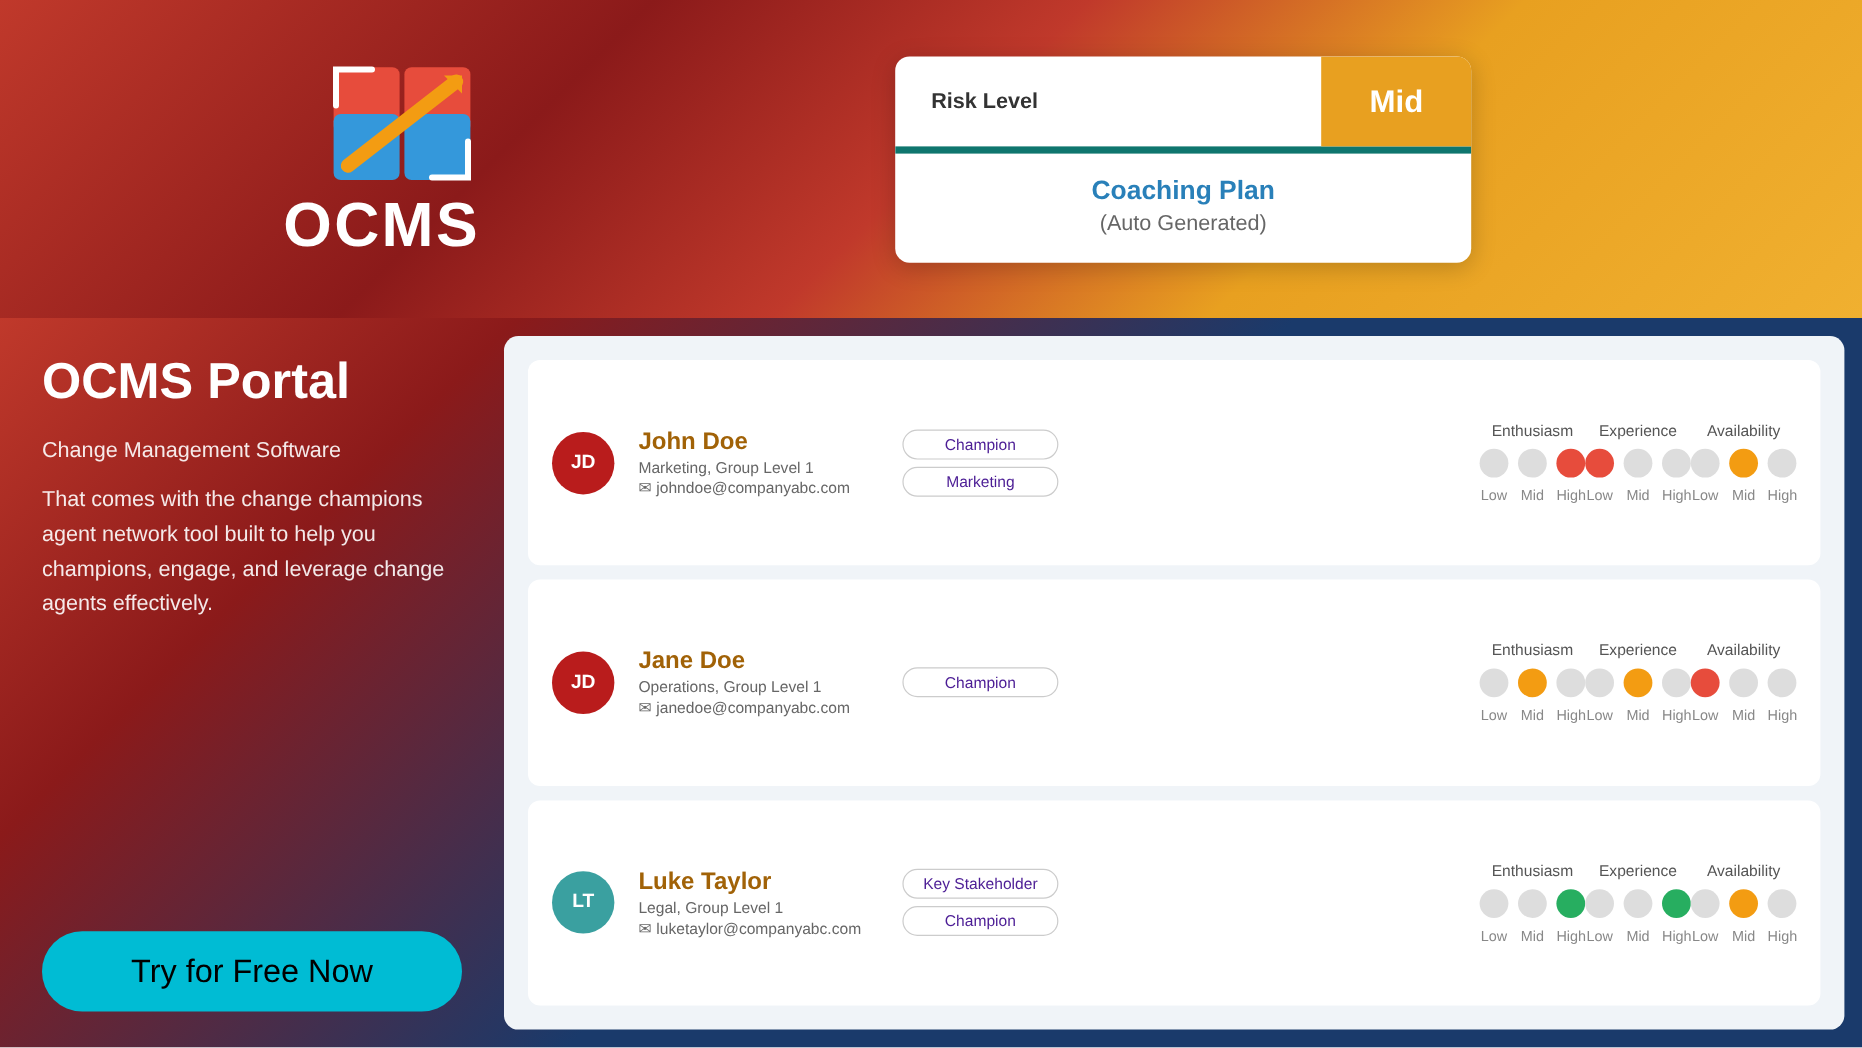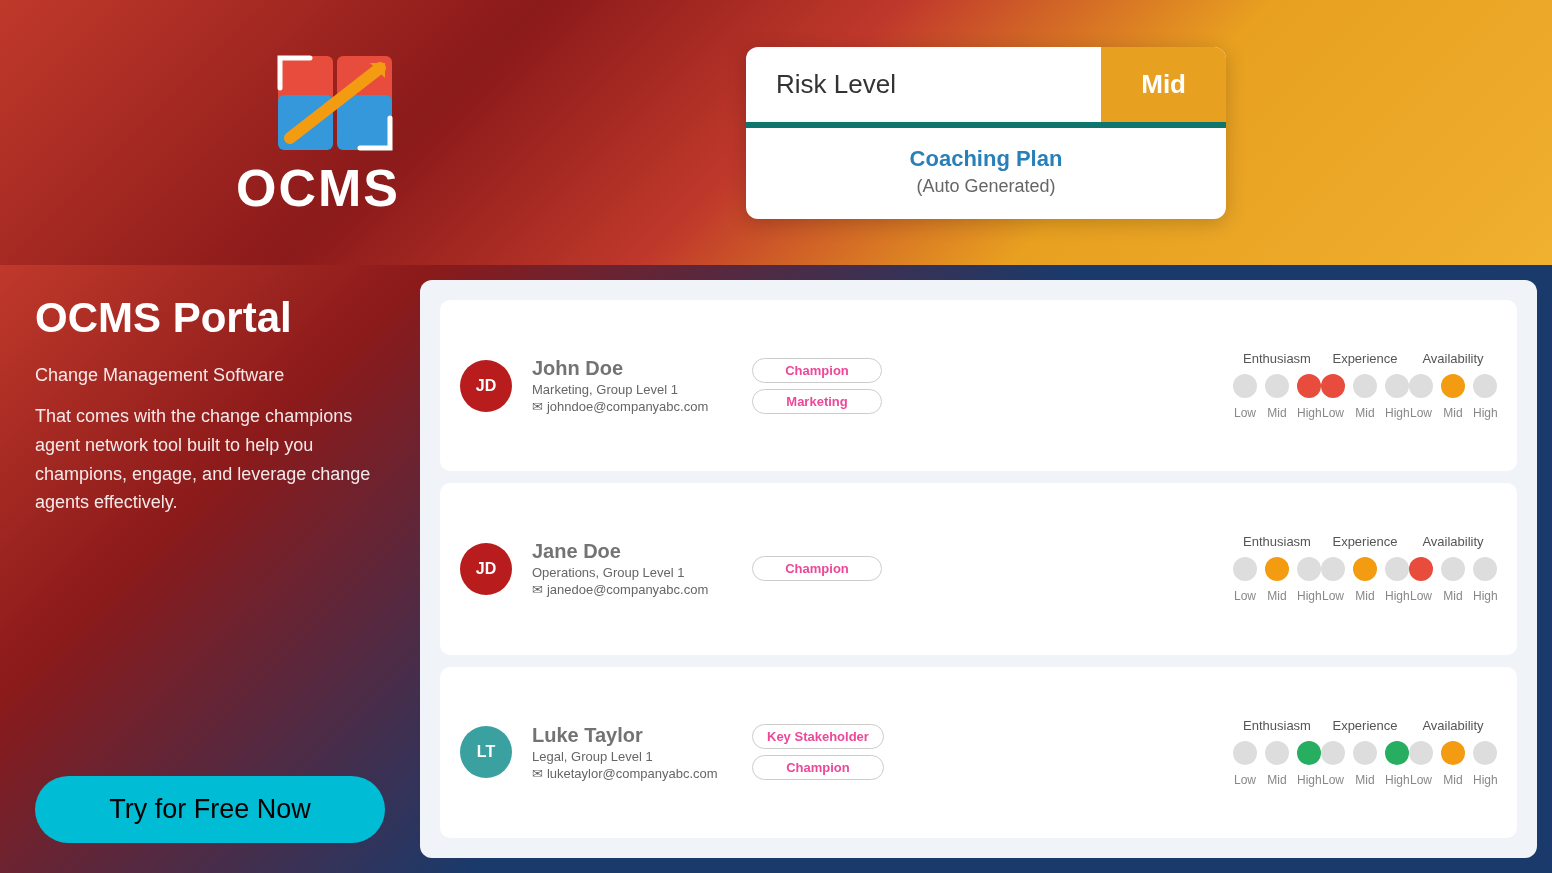--- a/index.html
+++ b/index.html
@@ -51,24 +51,25 @@
     }
 
     .risk-level-row {
       display: flex;
       align-items: stretch;
     }
 
     .risk-label {
       flex: 1;
       padding: 22px 30px;
-      font-size: 26px;
+      font-size: 18px;
       color: #333;
       display: flex;
       align-items: center;
+      font-weight: bold;
     }
 
     .risk-value {
       background: #e8a020;
       color: white;
       font-size: 26px;
       font-weight: bold;
       padding: 22px 40px;
       display: flex;
       align-items: center;
@@ -175,21 +176,21 @@
     .avatar-blue { background: #b91c1c; }
     .avatar-teal { background: #3aa0a0; }
 
     .person-info {
       min-width: 200px;
     }
 
     .person-name {
       font-size: 20px;
       font-weight: 700;
-      color: #737373;
+      color: #a16207;
     }
 
     .person-role {
       font-size: 13px;
       color: #666;
       margin-top: 2px;
     }
 
     .person-email {
       font-size: 13px;
@@ -205,23 +206,22 @@
       flex-direction: column;
       gap: 6px;
       min-width: 130px;
     }
 
     .badge {
       border: 1.5px solid #ccc;
       border-radius: 20px;
       padding: 4px 14px;
       font-size: 13px;
-      color: #ec4899;
+      color: #4c1d95;
       text-align: center;
-      font-weight: bold;
     }
 
     .metrics-group {
       display: flex;
       flex: 1;
       justify-content: flex-end;
       align-items: center;
     }
 
     .metric {

